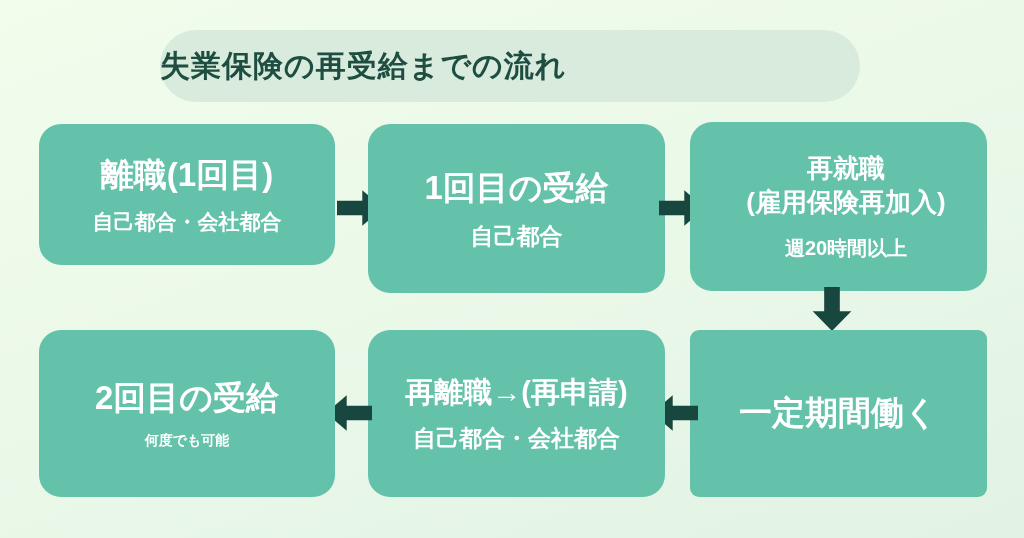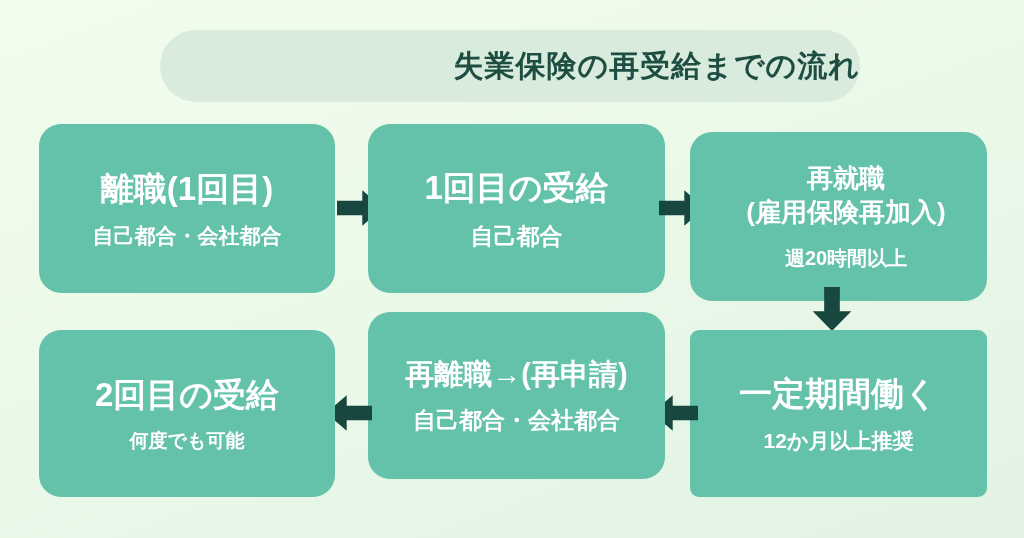--- a/index.html
+++ b/index.html
@@ -27,21 +27,21 @@
   .title-pill {
     position: absolute;
     left: 160px;
     top: 30px;
     width: 700px;
     height: 72px;
     background: var(--title-bg);
     border-radius: 36px;
     display: flex;
     align-items: center;
-    justify-content: flex-end;
+    justify-content: flex-start;
   }
   .title-text {
     color: var(--title-text);
     font-size: 30px;
     font-weight: 800;
     letter-spacing: 1px;
     line-height: 1;
   }
   .box {
     position: absolute;
@@ -61,33 +61,33 @@
     line-height: 1.3;
     white-space: pre-line;
   }
   .box-sub {
     font-size: 21px;
     font-weight: 700;
     margin-top: 12px;
     line-height: 1.25;
   }
   
-  .r1c1 { left: 39px;  top: 124px; width: 296px; height: 169px; }
+  .r1c1 { left: 39px;  top: 124px; width: 296px; height: 141px; }
   .r1c2 { left: 368px; top: 124px; width: 297px; height: 169px; align-items: center; }
-  .r1c3 { left: 690px; top: 132px; width: 297px; height: 169px; padding-left: 25px; }
+  .r1c3 { left: 690px; top: 122px; width: 297px; height: 169px; padding-left: 25px; }
   
   .r2c1 { left: 39px;  top: 330px; width: 296px; height: 167px; }
-  .r2c2 { left: 368px; top: 312px; width: 297px; height: 167px; }
+  .r2c2 { left: 368px; top: 330px; width: 297px; height: 167px; }
   .r2c3 { left: 690px; top: 330px; width: 297px; height: 167px; border-radius: 9px; }
 
   .r1c3 .box-title { font-size: 26px; }
   .r1c3 .box-sub   { font-size: 20px; margin-top: 17px; }
   .r2c2 .box-title { font-size: 29px; }
   .r2c2 .box-sub   { font-size: 23px; }
-  .r2c1 .box-sub   { font-size: 19px; }
+  .r2c1 .box-sub   { font-size: 14px; }
   .r1c2 .box-sub   { font-size: 23px; }
 
   .arrow {
     position: absolute;
     background: var(--arrow);
   }
   .arrow-h {
     width: 46px;
     height: 42px;
     clip-path: polygon(0% 33%, 55% 33%, 55% 8%, 100% 50%, 55% 92%, 55% 67%, 0% 67%);
@@ -130,21 +130,20 @@
   <div class="box r1c3">
     <div class="box-title">再就職
 (雇用保険再加入)</div>
     <div class="box-sub">週20時間以上</div>
   </div>
 
   <div class="arrow arrow-down a3"></div>
 
   <div class="box r2c3">
     <div class="box-title">一定期間働く</div>
-    <div class="box-sub">12か月以上推奨</div>
   </div>
 
   <div class="arrow arrow-h arrow-left a4"></div>
 
   <div class="box r2c2">
     <div class="box-title">再離職→(再申請)</div>
     <div class="box-sub">自己都合・会社都合</div>
   </div>
 
   <div class="arrow arrow-h arrow-left a5"></div>

